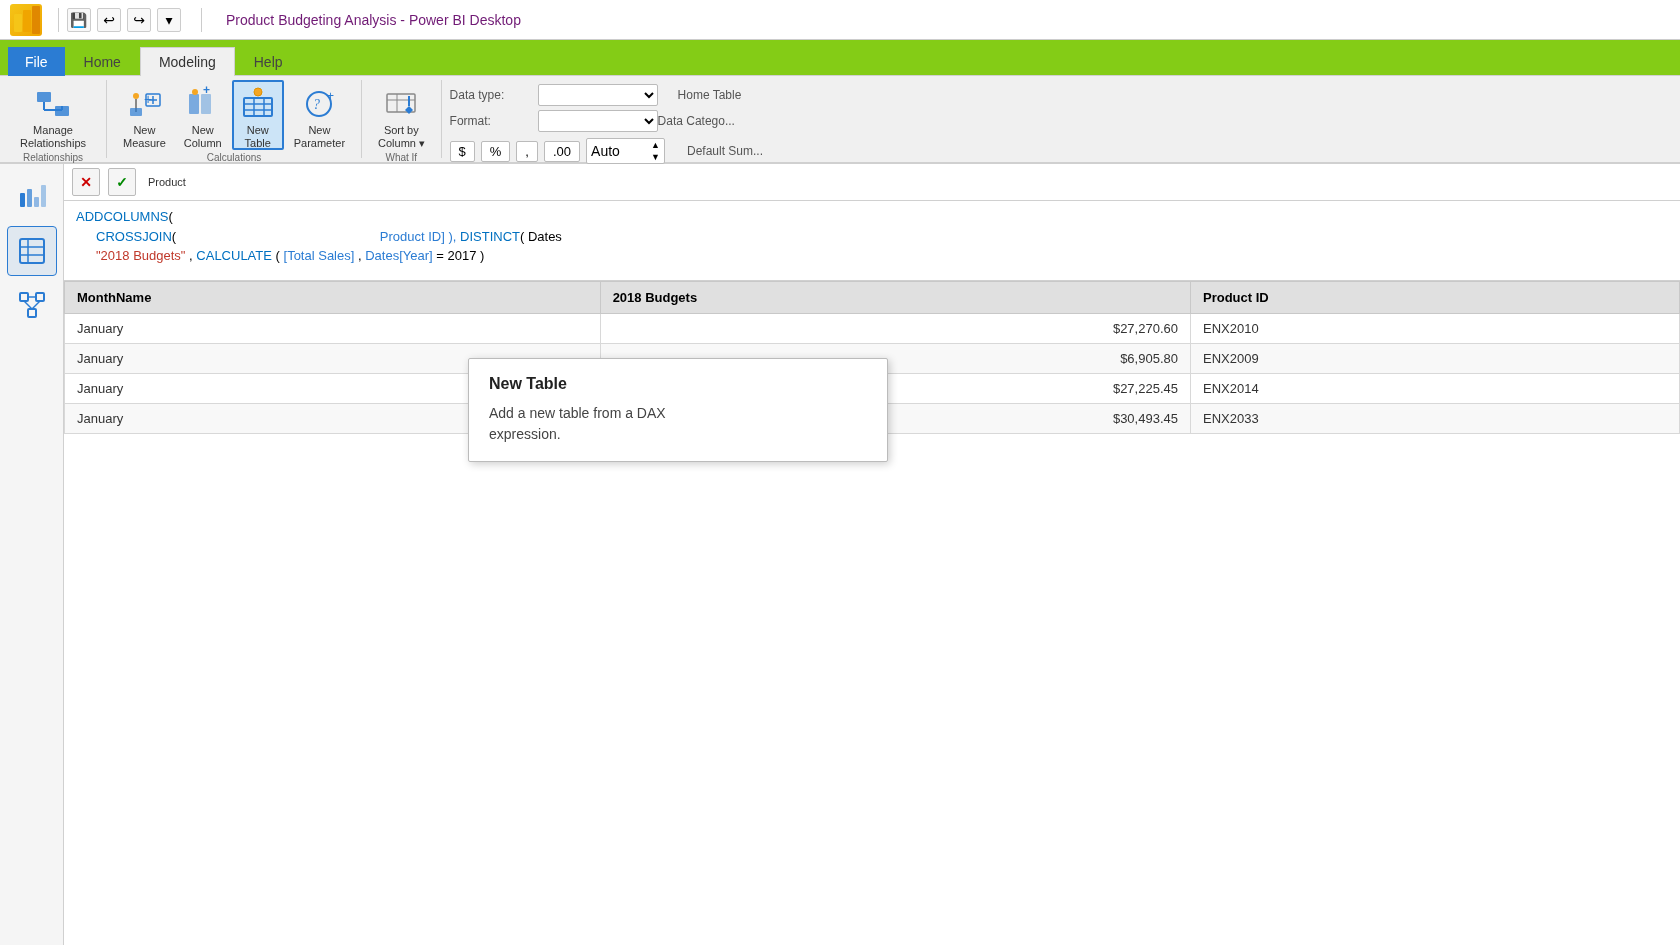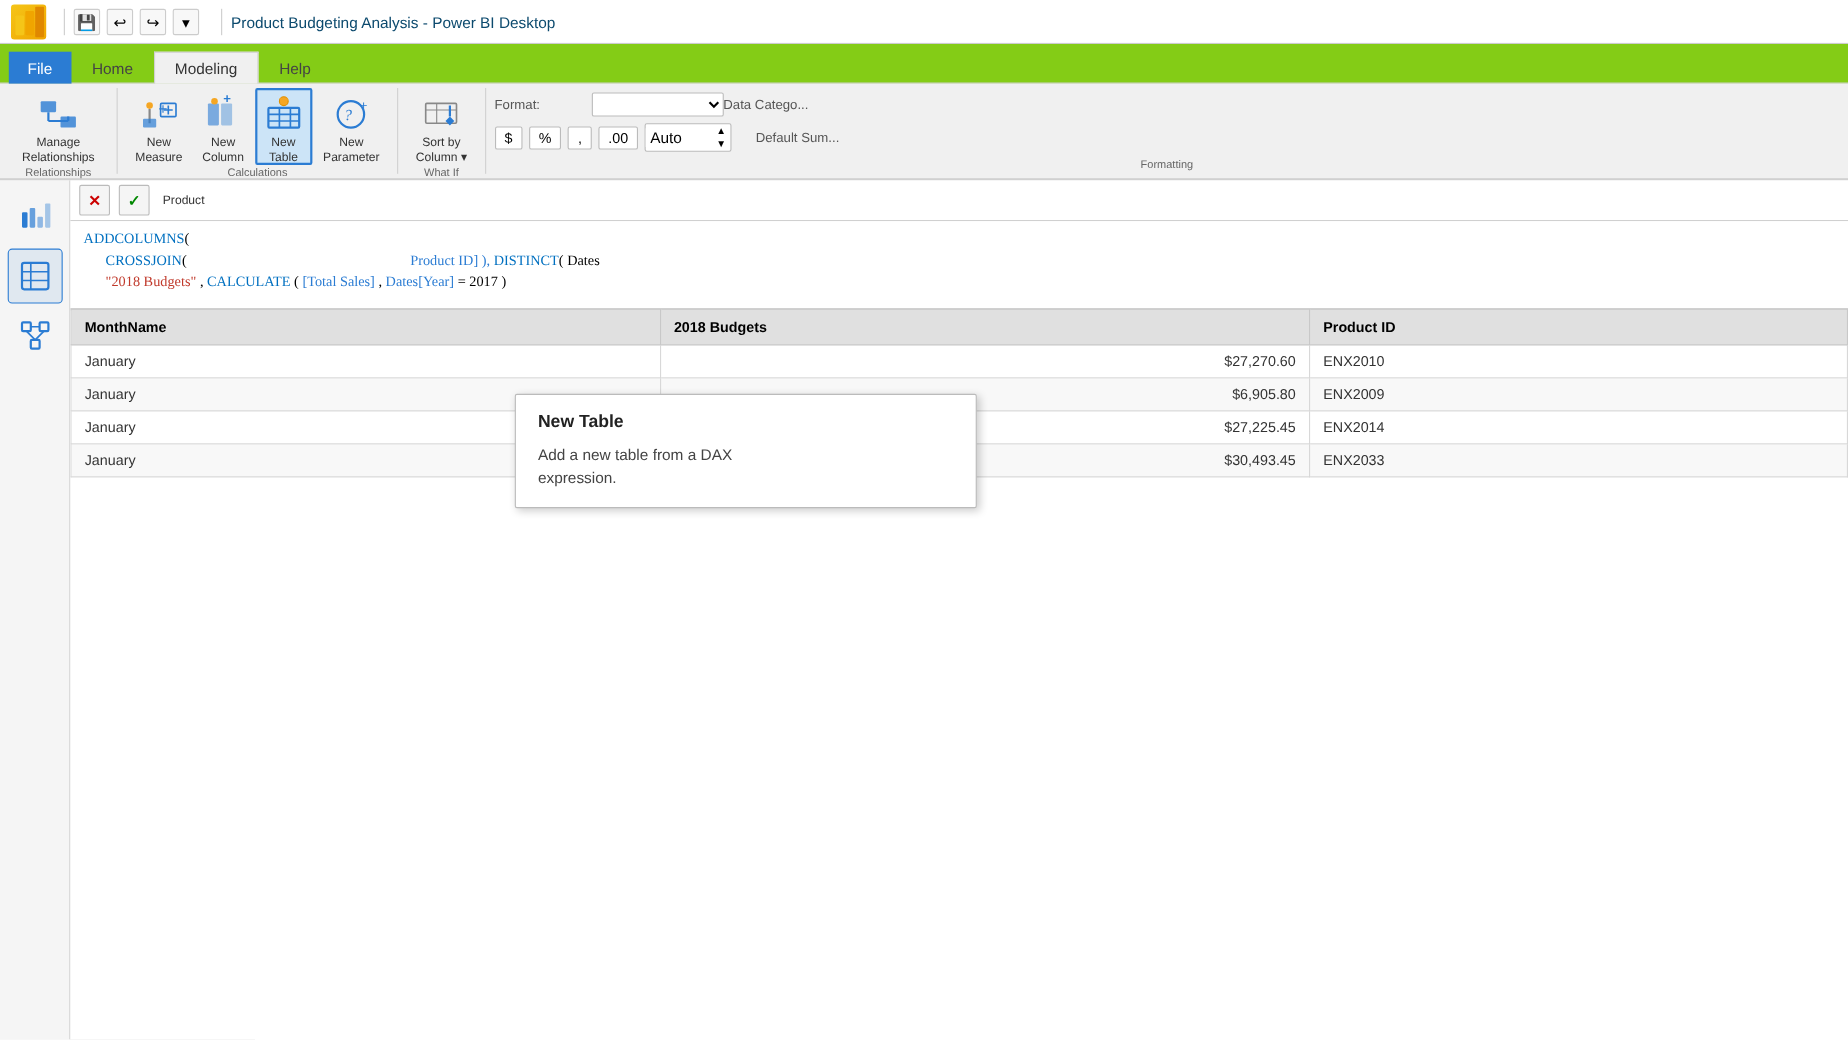--- a/index.html
+++ b/index.html
@@ -17,21 +17,21 @@
       border-radius: 3px; display: flex; align-items: center; justify-content: center;
       font-weight: bold; color: white; font-size: 12px;
     }
     .title-bar-controls {
       display: flex; align-items: center; gap: 6px; margin-right: 12px;
     }
     .title-bar-btn {
       width: 24px; height: 24px; border: 1px solid #ccc; background: #f8f8f8;
       cursor: pointer; display: flex; align-items: center; justify-content: center; font-size: 14px; border-radius: 2px;
     }
-    .title-bar-title { font-size: 14px; color: #0c4a6e; font-weight: 400; }
+    .title-bar-title { font-size: 14px; color: #701a75; font-weight: 400; margin-left: 16px; }
     .title-separator { width: 1px; height: 24px; background: #ccc; margin: 0 8px; }
 
     
     .ribbon-tabs {
       display: flex; align-items: flex-end;
       background: #84cc16; height: 36px; padding: 0 8px;
       border-bottom: 1px solid #d0d0d0;
     }
     .ribbon-tab {
       padding: 6px 18px; cursor: pointer; font-size: 14px; color: #444;
@@ -135,21 +135,21 @@
       font-size: 11px; color: #333; padding: 0 4px; min-width: 80px;
     }
     .formula-input {
       flex: 1; border: none; outline: none; font-size: 13px;
       font-family: 'Consolas', monospace; color: #333;
     }
 
     
     .formula-code {
       background: white; border-bottom: 1px solid #d0d0d0;
-      padding: 6px 12px; min-height: 80px; font-family: Liberation Serif, serif; font-size: 13px; line-height: 1.5;
+      padding: 6px 12px; min-height: 80px; font-family: Liberation Sans, sans-serif; font-size: 13px; line-height: 1.5;
     }
     .dax-string { color: #c0392b; }
     .dax-function { color: #0070c0; }
 
     
     .data-table-wrap {
       background: white; margin: 0; flex: 1; overflow: auto;
     }
     .data-table {
       width: 100%; border-collapse: collapse; padding-left: 24px;
@@ -304,20 +304,31 @@
         </div>
         <div class="ribbon-btn-label" style="white-space:pre-line;">Sort by
 Column ▾</div>
       </div>
     </div>
     <div class="ribbon-group-label">What If</div>
   </div>
 
   <div class="ribbon-group" style="flex: 1; border-right: none;">
     <div class="ribbon-group-items" style="flex-direction: column; gap: 4px; padding: 4px 0; align-items: flex-start;">
+      <div style="display: flex; align-items: center; gap: 20px;">
+        <div class="formatting-row">
+          <span style="min-width: 80px; font-size: 12px; color: #555;">Data type:</span>
+          <select class="format-dropdown" style="min-width: 120px;">
+            <option></option>
+          </select>
+        </div>
+        <div class="formatting-row">
+          <span style="font-size: 12px; color: #555;">Home Table</span>
+        </div>
+      </div>
       <div style="display: flex; align-items: center; ">
         <div class="formatting-row">
           <span style="min-width: 80px; font-size: 12px; color: #555;">Format:</span>
           <select class="format-dropdown" style="min-width: 120px;">
             <option></option>
           </select>
         </div>
         <div class="formatting-row">
           <span style="font-size: 12px; color: #555;">Data Catego...</span>
         </div>

